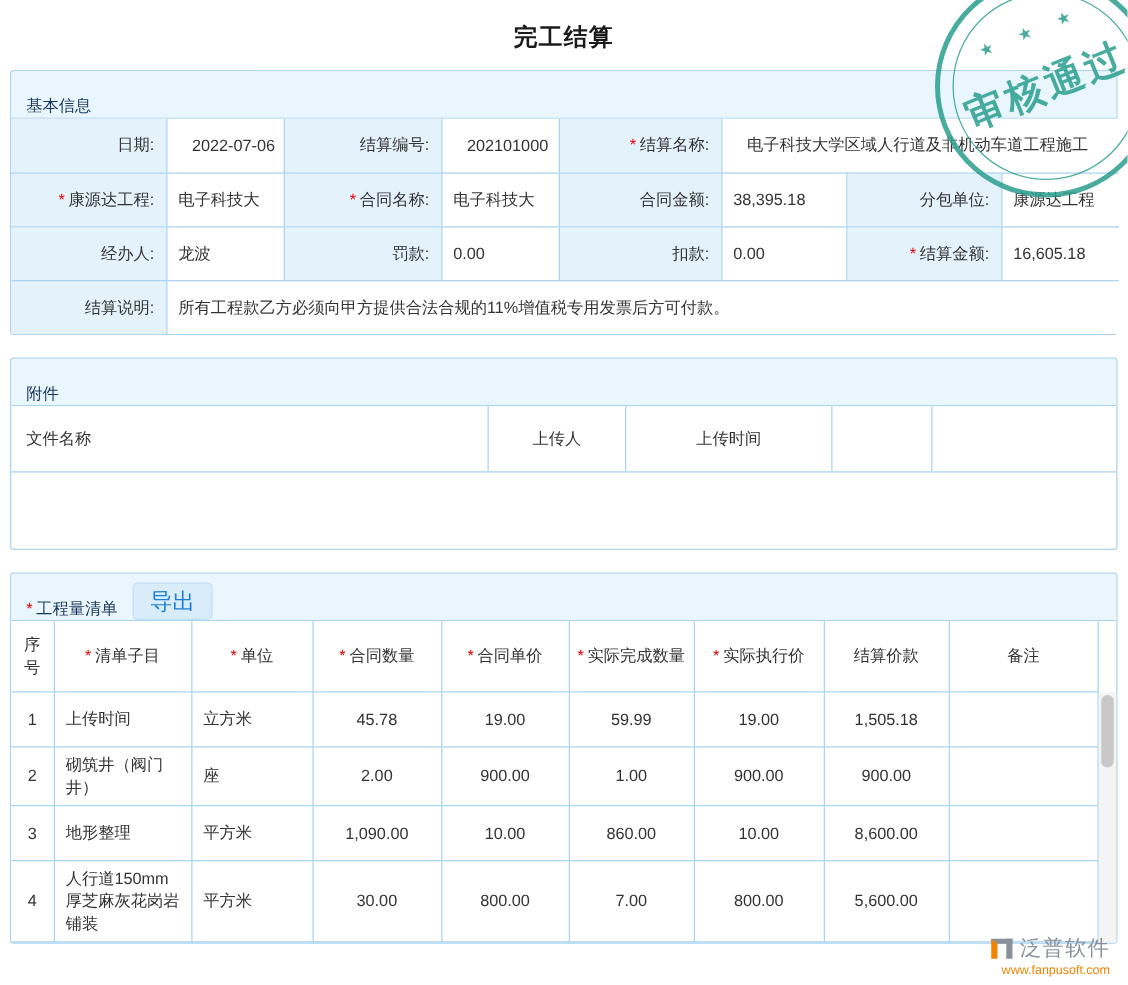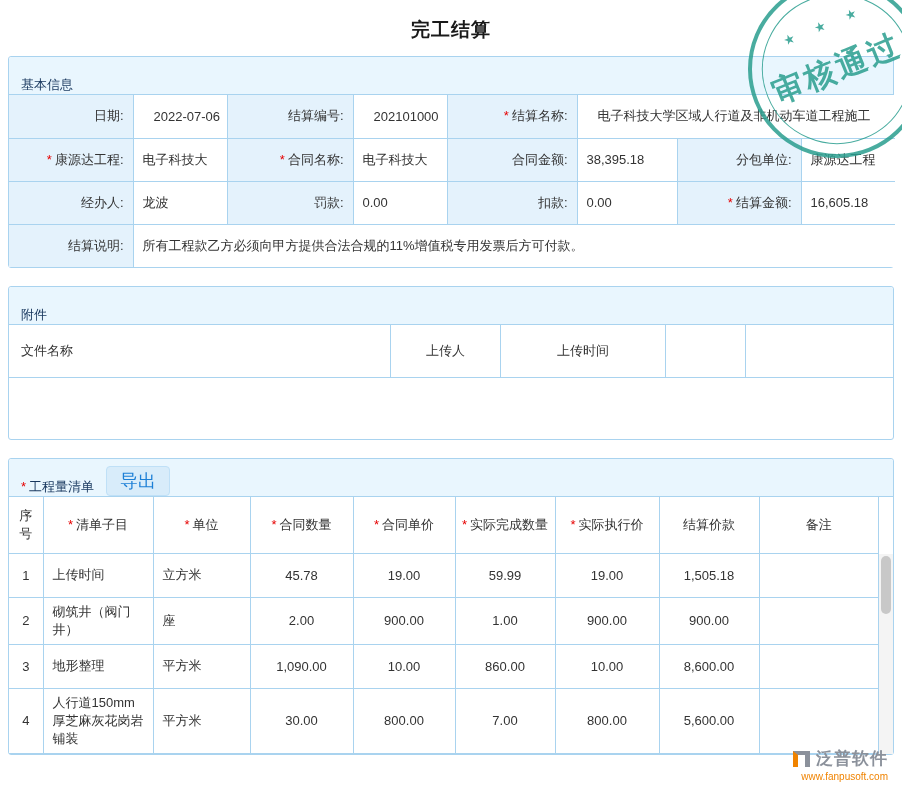--- a/index.html
+++ b/index.html
@@ -150,21 +150,21 @@
 
   
   .watermark { position: absolute; right: 14px; bottom: 6px; z-index: 30; }
   .wm-row { display: flex; align-items: center; gap: 6px; }
   .wm-icon {
     width: 17px; height: 16px;
     border-left: 5px solid var(--brand-orange, #f08300);
     border-right: 5px solid var(--brand-gray, #8b919b);
     border-top: 4px solid var(--brand-gray, #8b919b);
   }
-  .wm-brand { font-size: 17px; font-weight: bold; color: var(--brand-gray, #8b919b); letter-spacing: 1px; }
+  .wm-brand { font-size: 17px; font-weight: normal; color: var(--brand-gray, #8b919b); letter-spacing: 1px; }
   .wm-url { font-size: 10px; color: var(--brand-orange, #f08300); text-align: right; margin-top: 1px; }
 </style>
 </head>
 <body>
 
 <div class="page">
 
   <h1 class="title">完工结算</h1>
 
   <div class="stamp">

